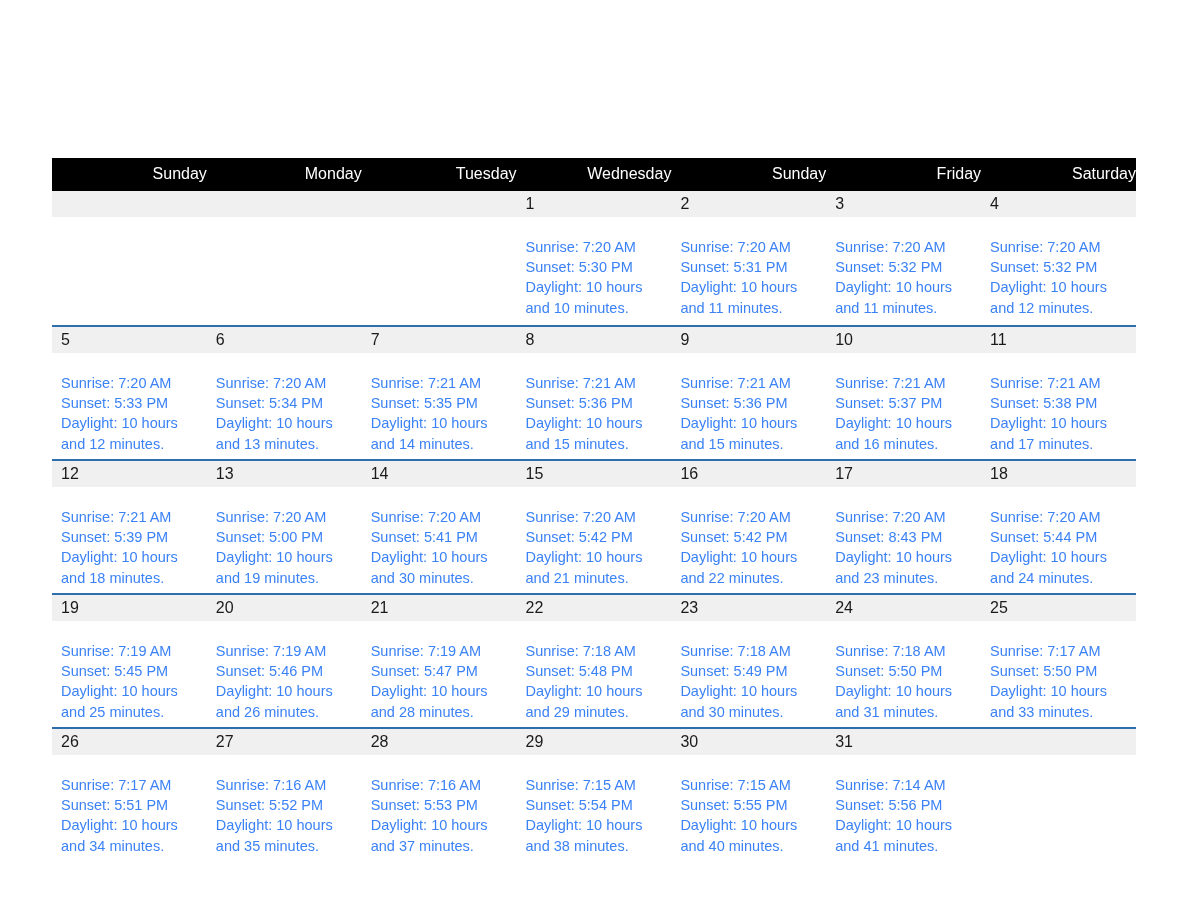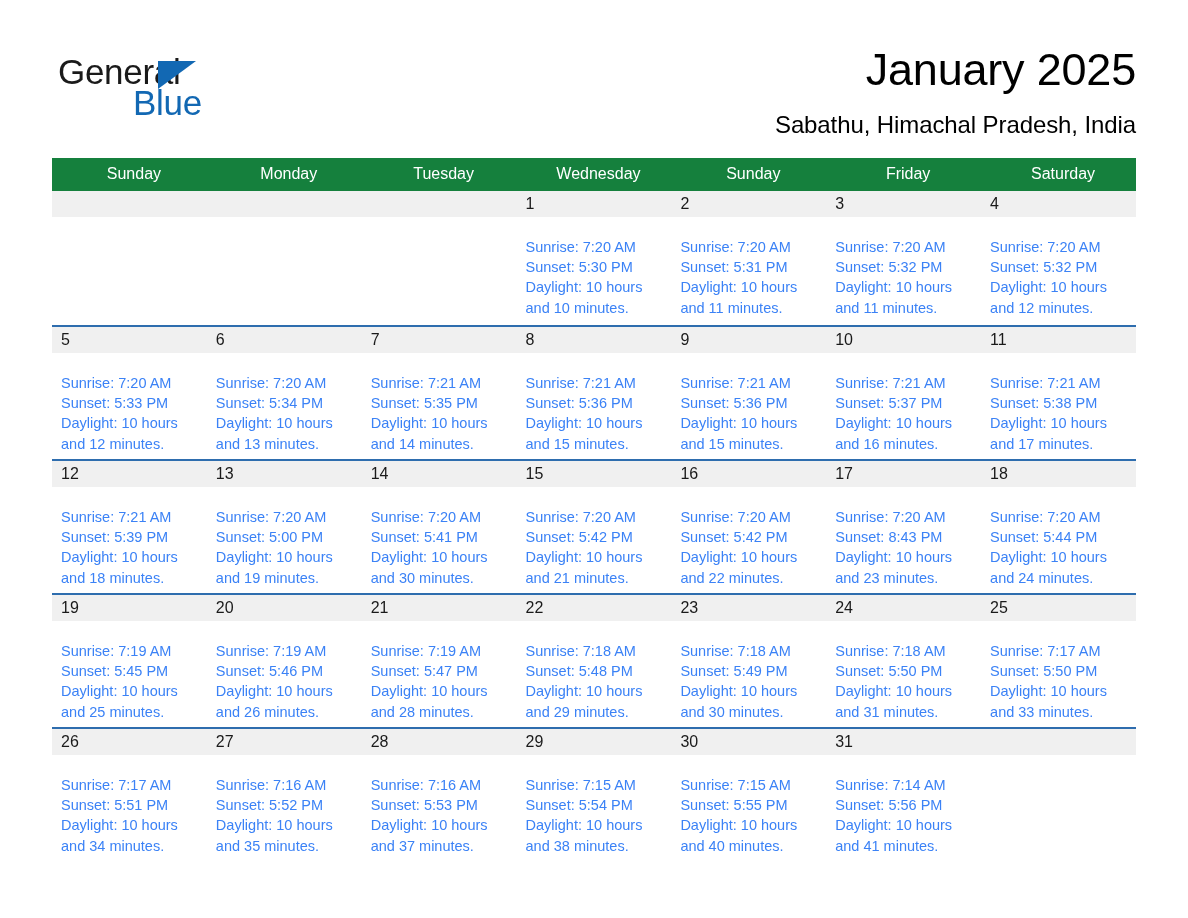--- a/index.html
+++ b/index.html
@@ -92,25 +92,25 @@
   
   .calendar {
     position: absolute;
     left: 52px;
     top: 158px;
     width: 1084px;
     border-collapse: collapse;
     table-layout: fixed;
   }
   .calendar th {
-    background: #15803d;
+    background: #000000;
     color: #ffffff;
     font-size: 16px;
     font-weight: 400;
-    text-align: center;
+    text-align: right;
     padding: 7px 0 8px 9px;
     border: none;
     height: 18px;
   }
   .calendar td {
     vertical-align: top;
     padding: 0;
     border: none;
     width: 154.85px;
   }
@@ -140,30 +140,21 @@
   }
   .detail div { white-space: nowrap; }
 </style>
 </head>
 <body>
 
 <div class="page">
 
   <div class="topbar">
 
-    <div class="logo">
-      <span class="logo-general">General</span>
-      <span class="logo-tri"></span>
-      <span class="logo-blue">Blue</span>
-    </div>
-
-    <div class="title-block">
-      <h1 class="month-title">January 2025</h1>
-      <div class="location">Sabathu, Himachal Pradesh, India</div>
-    </div>
+
 
   </div>
 
   <table class="calendar">
     <thead>
       <tr>
         <th>Sunday</th>
         <th>Monday</th>
         <th>Tuesday</th>
         <th>Wednesday</th>

